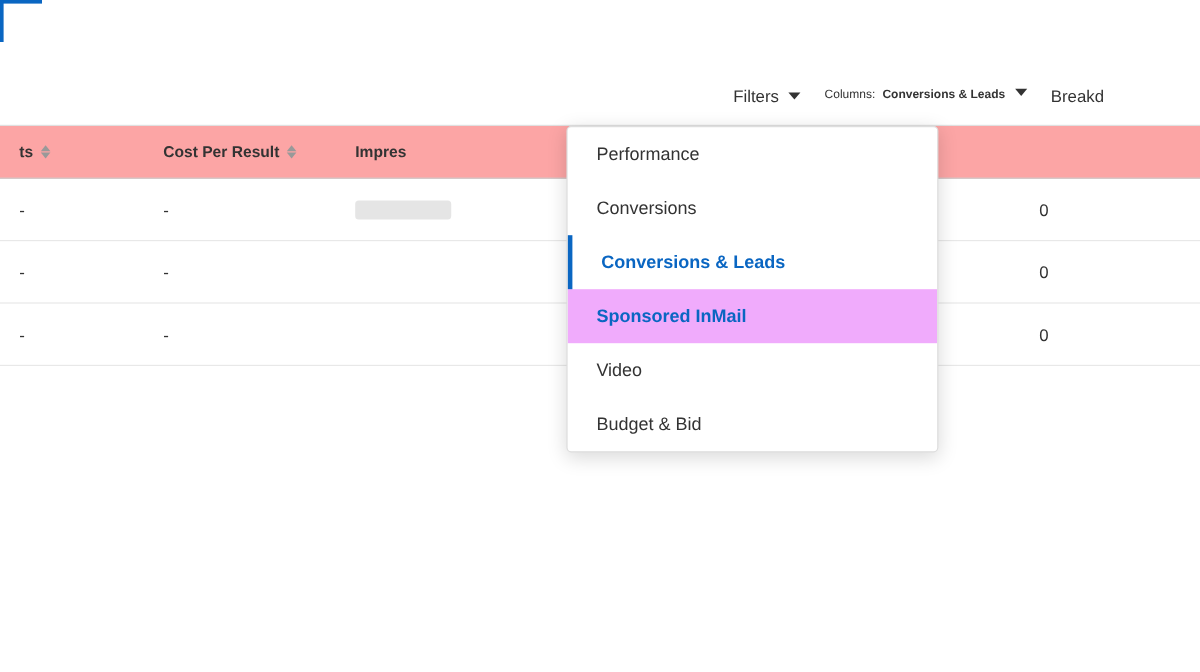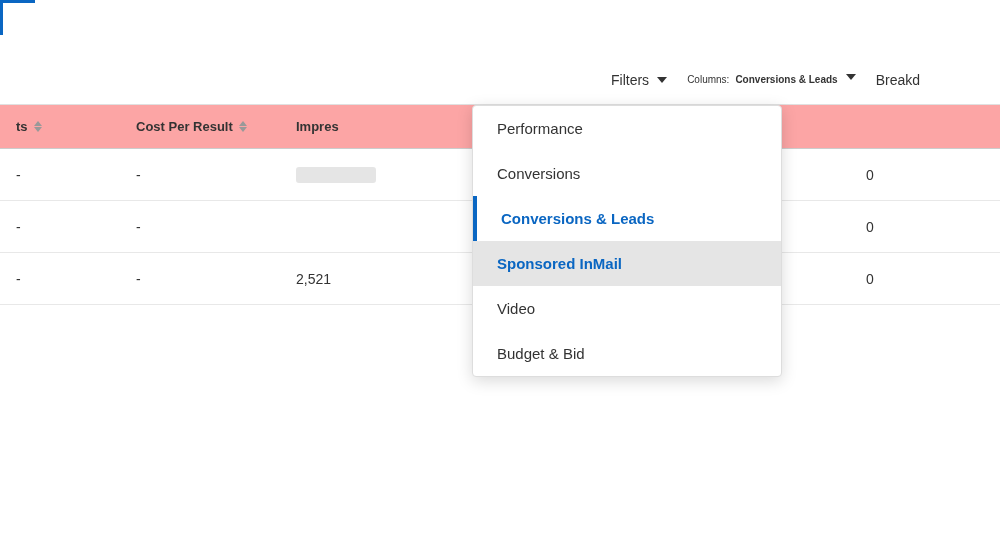--- a/index.html
+++ b/index.html
@@ -187,21 +187,21 @@
       align-items: center;
       gap: 0;
     }
 
     .dropdown-item.active {
       color: #0a66c2;
       font-weight: 600;
     }
 
     .dropdown-item.selected-hover {
-      background: #e5e5e5;
+      background: #f0abfc;
       color: #0a66c2;
       font-weight: 700;
     }
 
     .dropdown-item.active {
       position: relative;
       padding-left: 28px;
     }
 
     .dropdown-item.active::before {
@@ -264,21 +264,20 @@
 
   <div class="table-row">
     <div class="cell cell-results">-</div>
     <div class="cell cell-cost">-</div>
     <div class="cell cell-conversions">0</div>
   </div>
 
   <div class="table-row">
     <div class="cell cell-results">-</div>
     <div class="cell cell-cost">-</div>
-    <div class="cell cell-impress">2,521</div>
     <div class="cell cell-conversions">0</div>
   </div>
 </div>
 
 <div class="dropdown">
   <div class="dropdown-item">
     <span>Performance</span>
   </div>
   <div class="dropdown-item">
     <span>Conversions</span>

